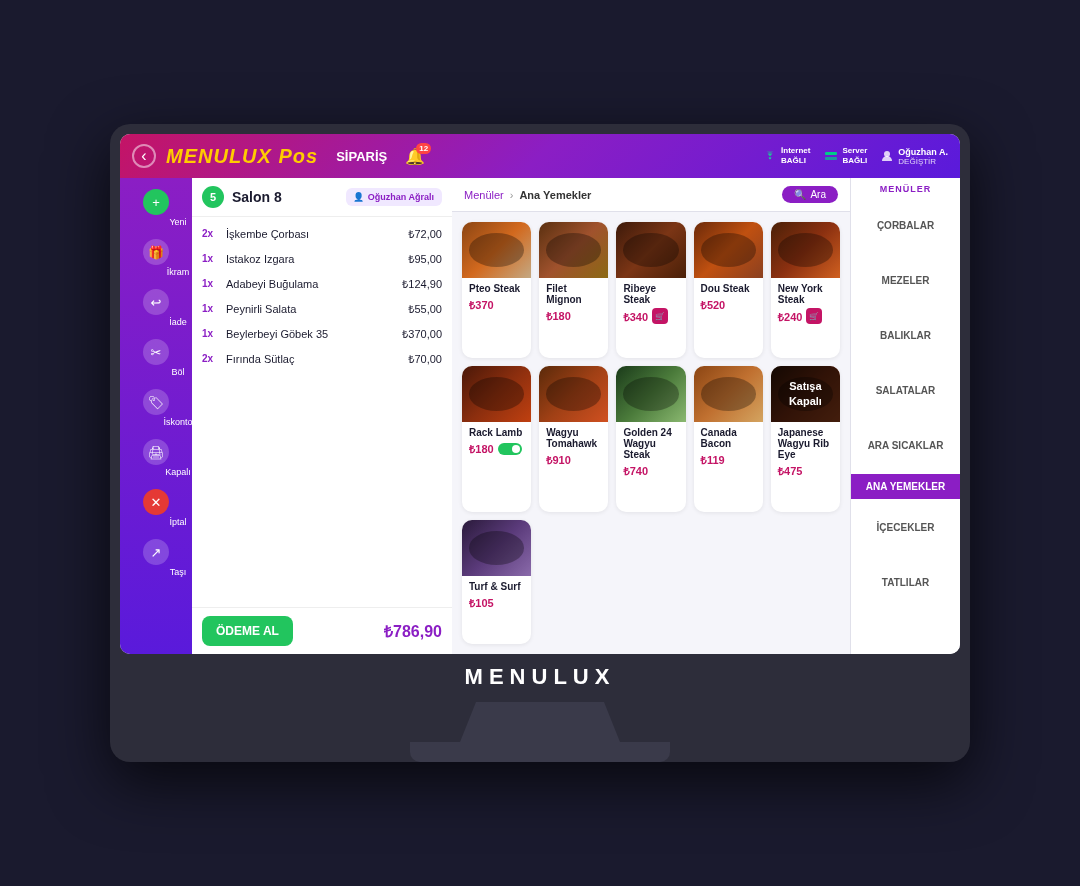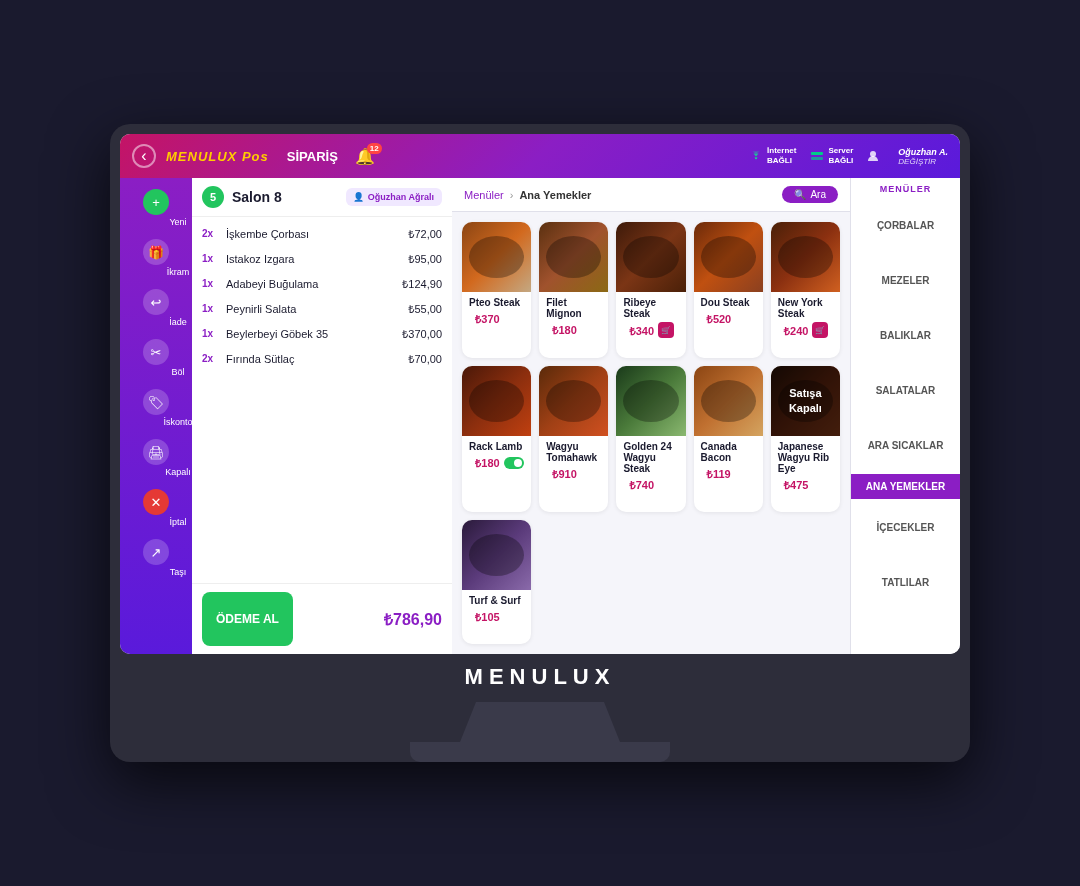--- a/index.html
+++ b/index.html
@@ -73,21 +73,21 @@
       width: 24px;
       height: 24px;
       border: 2px solid rgba(255,255,255,0.5);
       border-radius: 50%;
       display: flex;
       align-items: center;
       justify-content: center;
     }
 
     .topbar-logo {
-      font-size: 13px;
+      font-size: 20px;
       font-weight: 900;
       color: #fff;
       letter-spacing: 1px;
       text-align: center;
     }
     .topbar-logo span {
       font-style: italic;
       color: #ffcc00;
     }
 
@@ -132,24 +132,23 @@
     }
     .topbar-status .label {
       font-weight: 600;
       font-size: 8px;
       line-height: 1.2;
     }
 
     .topbar-user {
       display: flex;
       align-items: center;
-      gap: 19px;
+      gap: 5px;
       color: #fff;
       font-size: 9px;
-      font-style: italic;
     }
 
     
     .main-layout {
       display: flex;
       flex: 1;
       overflow: hidden;
     }
 
     
@@ -285,21 +284,21 @@
       display: flex;
       align-items: center;
       gap: 8px;
     }
 
     .pay-btn {
       background: #22c55e;
       color: #fff;
       border: none;
       border-radius: 8px;
-      padding: 20px 14px;
+      padding: 8px 14px;
       font-size: 12px;
       font-weight: 700;
       cursor: pointer;
       flex-shrink: 0;
     }
 
     .total-price {
       font-size: 16px;
       font-weight: 700;
       color: #8b1ec4;
@@ -356,21 +355,21 @@
       background: #fff;
       border-radius: 10px;
       overflow: hidden;
       cursor: pointer;
       box-shadow: 0 1px 4px rgba(0,0,0,0.08);
       transition: box-shadow 0.2s;
     }
 
     .menu-card-img {
       width: 100%;
-      height: 70px;
+      height: 56px;
       background: #ddd;
       display: flex;
       align-items: center;
       justify-content: center;
       font-size: 28px;
       position: relative;
       overflow: hidden;
     }
 
     .menu-card-img.steak1 { background: linear-gradient(135deg, #8b4513, #d2691e, #c4a882); }
@@ -424,21 +423,20 @@
       margin-bottom: 3px;
     }
 
     .menu-card-price {
       font-size: 11px;
       font-weight: 700;
       color: #c41465;
       display: flex;
       align-items: center;
       gap: 4px;
-      margin-left: 6px;
     }
 
     .cart-icon {
       display: inline-flex;
       align-items: center;
       justify-content: center;
       width: 16px;
       height: 16px;
       background: #c41465;
       border-radius: 4px;

